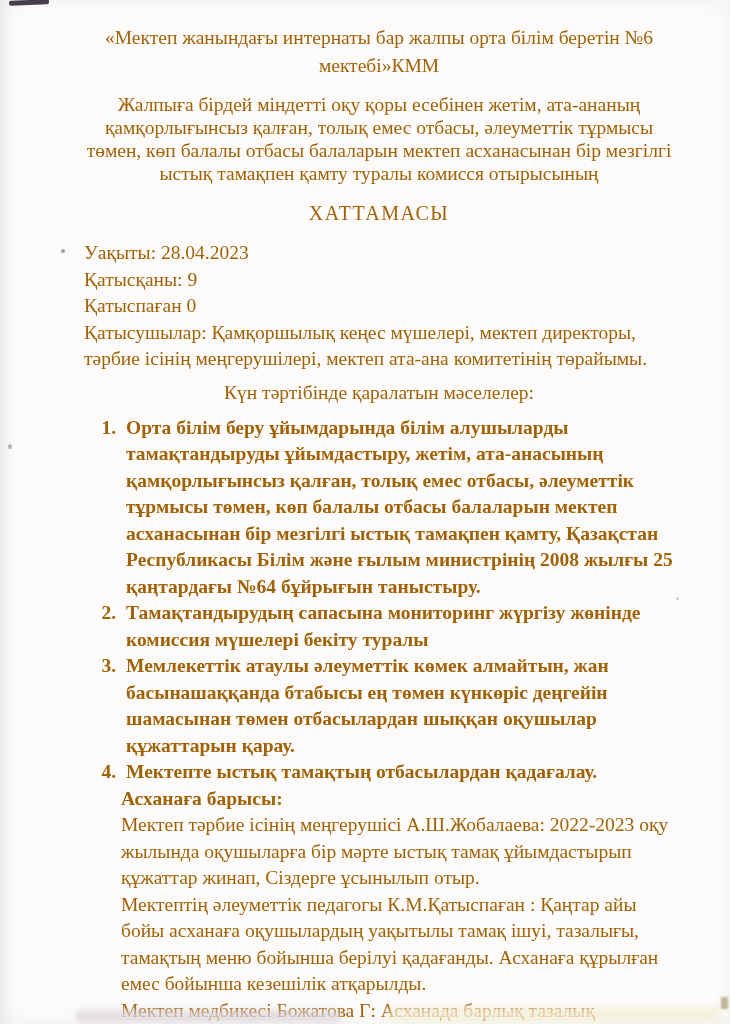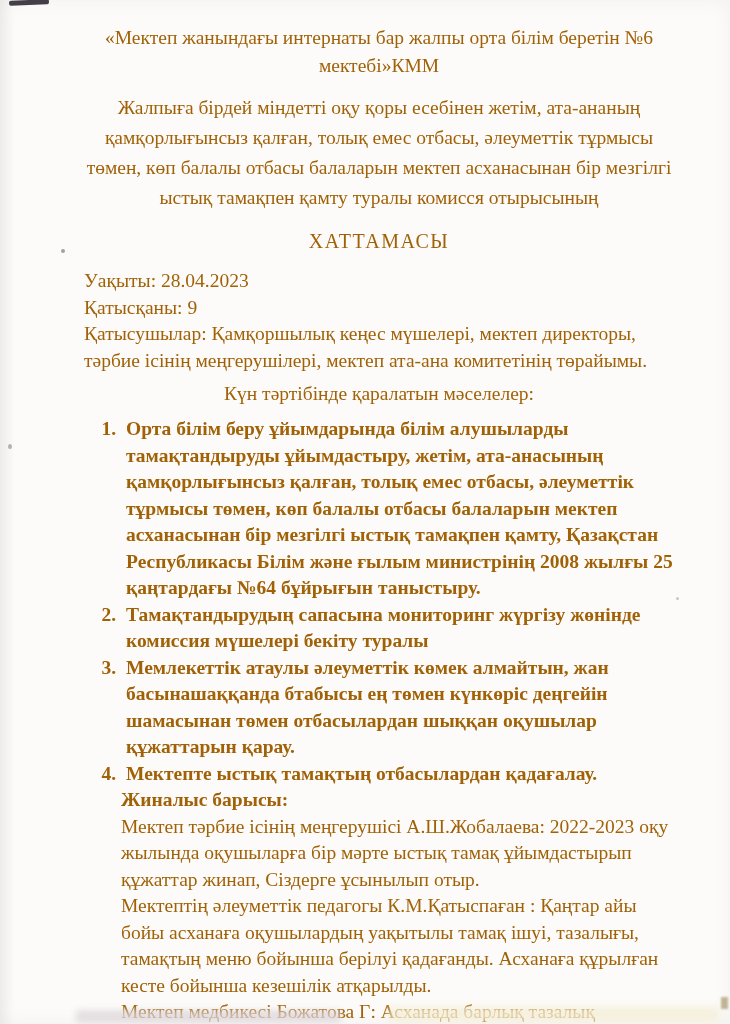--- a/index.html
+++ b/index.html
@@ -11,21 +11,21 @@
     color:#a16207;
     overflow:hidden;
     box-shadow:inset 0 0 18px rgba(120,110,115,0.08);
   }
   .content{padding:24px 56px 0 84px;}
   .doc-org{
     font-size:19.5px;line-height:28px;font-weight:400;
     text-align:center;margin:0 auto;max-width:560px;
   }
   .intro{
-    font-size:19.5px;line-height:30px;
+    font-size:19.5px;line-height:23px;
     text-align:center;margin:13px auto 0;max-width:590px;
   }
   .doc-type{
     font-size:20px;line-height:26px;font-weight:400;
     text-align:center;margin:15px 0 0;letter-spacing:1.5px;
   }
   .meta{margin-top:14px;font-size:19.5px;line-height:26.5px;}
   .meta .meta-line{margin:0;}
   .agenda-heading{
     text-align:center;font-size:19.5px;font-weight:400;margin:9px 0 0;
@@ -68,33 +68,34 @@
 
     <div class="doc-org">«Мектеп жанындағы интернаты бар жалпы орта білім беретін №6 мектебі»КММ</div>
 
     <p class="intro">Жалпыға бірдей міндетті оқу қоры есебінен жетім, ата-ананың қамқорлығынсыз қалған, толық емес отбасы, әлеуметтік тұрмысы төмен, көп балалы отбасы балаларын мектеп асханасынан бір мезгілгі ыстық тамақпен қамту туралы комисся отырысының</p>
 
     <div class="doc-type">ХАТТАМАСЫ</div>
 
     <div class="meta">
       <p class="meta-line">Уақыты:  28.04.2023</p>
       <p class="meta-line">Қатысқаны: 9</p>
+      <p class="meta-line">Қатыспаған 0</p>
       <p class="meta-line">Қатысушылар: Қамқоршылық кеңес мүшелері, мектеп директоры, тәрбие ісінің меңгерушілері, мектеп ата-ана комитетінің төрайымы.</p>
     </div>
 
     <div class="agenda-heading">Күн тәртібінде қаралатын мәселелер:</div>
 
     <ol class="agenda">
       <li>Орта білім беру ұйымдарында білім алушыларды тамақтандыруды ұйымдастыру, жетім, ата-анасының қамқорлығынсыз қалған, толық емес отбасы, әлеуметтік тұрмысы төмен, көп балалы отбасы балаларын мектеп асханасынан бір мезгілгі ыстық тамақпен қамту, Қазақстан Республикасы Білім және ғылым министрінің 2008 жылғы 25 қаңтардағы №64 бұйрығын таныстыру.</li>
       <li>Тамақтандырудың сапасына мониторинг жүргізу жөнінде комиссия мүшелері бекіту туралы</li>
       <li>Мемлекеттік атаулы әлеуметтік көмек алмайтын, жан басынашаққанда бтабысы ең төмен күнкөріс деңгейін шамасынан төмен отбасылардан шыққан оқушылар құжаттарын қарау.</li>
       <li>Мектепте ыстық тамақтың отбасылардан қадағалау.</li>
     </ol>
 
     <div class="minutes">
-      <p class="minutes-heading">Жиналыс барысы:</p>
+      <p class="minutes-heading">Асханаға барысы:</p>
       <p class="speech"><b>Мектеп тәрбие ісінің меңгерушісі А.Ш.Жобалаева</b><span>:  2022-2023 оқу жылында оқушыларға бір мәрте ыстық тамақ ұйымдастырып құжаттар жинап, Сіздерге ұсынылып отыр.</span></p>
-      <p class="speech"><b>Мектептің әлеуметтік педагогы  К.М.Қатыспаған :</b><span> Қаңтар айы бойы асханаға оқушылардың уақытылы тамақ ішуі, тазалығы, тамақтың меню бойынша берілуі қадағанды. Асханаға құрылған кесте бойынша кезешілік атқарылды.</span></p>
+      <p class="speech"><b>Мектептің әлеуметтік педагогы  К.М.Қатыспаған :</b><span> Қаңтар айы бойы асханаға оқушылардың уақытылы тамақ ішуі, тазалығы, тамақтың меню бойынша берілуі қадағанды. Асханаға құрылған емес бойынша кезешілік атқарылды.</span></p>
       <p class="speech"><b>Мектеп медбикесі  Божатова Г:</b><span> Асханада барлық тазалық гигиенаға сай сақталуда.</span></p>
     </div>
 
   </div>
 </div>
 
 </body></html>

